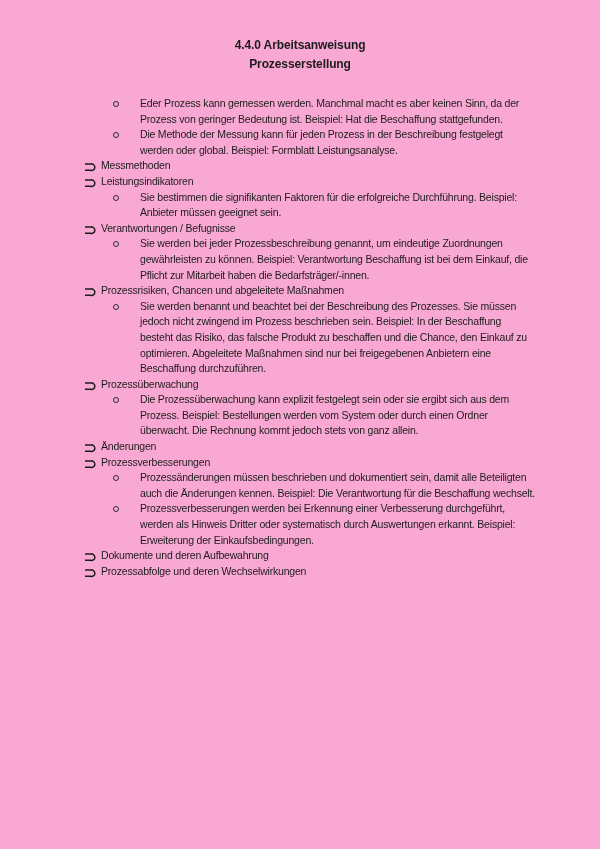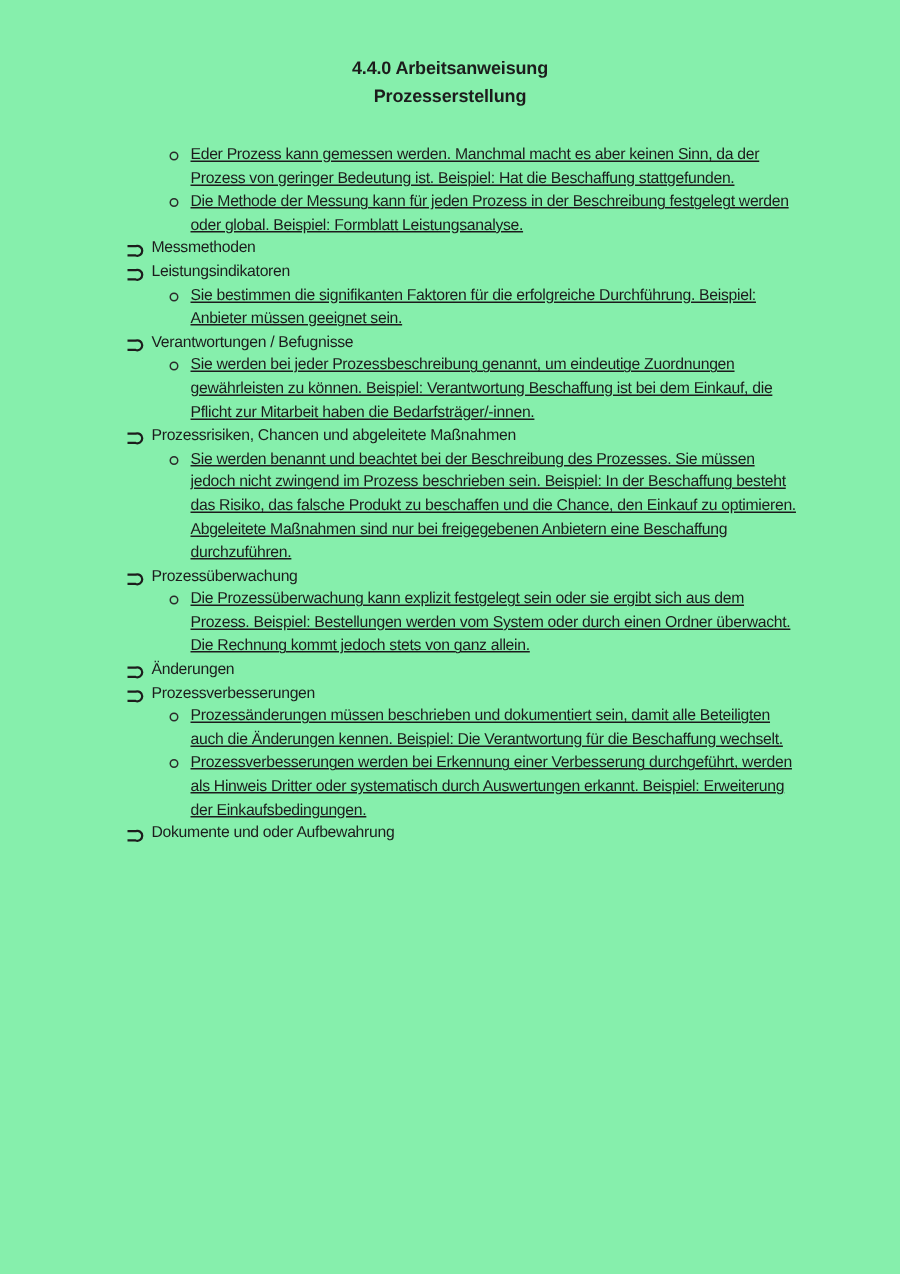--- a/index.html
+++ b/index.html
@@ -6,21 +6,21 @@
   html, body { background: #ffffff; }
   body {
     width: 600px; height: 849px;
     position: relative;
     font-family: "Liberation Sans", sans-serif;
     color: #1c1c1c;
     overflow: hidden;
   }
   .page {
     position: absolute; inset: 0;
-    background: #86efac;
+    background: #f9a8d4;
     padding-left: 32px;
   }
   .doc-title {
     position: absolute;
     top: 36px; left: 0; width: 100%;
     text-align: center;
     font-weight: bold;
     font-size: 12px;
     line-height: 19px;
     letter-spacing: -0.1px;
@@ -42,21 +42,21 @@
   }
   .l1 .b1 svg { display: block; }
   
   .l2 { padding-left: 26px; }
   .l2 .b2 {
     flex: 0 0 6px; width: 6px; height: 6px;
     border: 1.1px solid #2b2b2b;
     border-radius: 50%;
     margin: 5px 0 0 3px;
   }
-  .l2 .txt { margin-left: 8px; width: 406px; text-decoration: underline; }
+  .l2 .txt { margin-left: 21px; width: 406px; }
 </style>
 </head>
 <body>
 
 <div class="page">
   <header class="doc-title">
     <div>4.4.0 Arbeitsanweisung</div>
     <div>Prozesserstellung</div>
   </header>
   <main class="list">
@@ -162,19 +162,27 @@
     <span class="b2"></span>
     <span class="txt">Prozessverbesserungen werden bei Erkennung einer Verbesserung durchgeführt, werden als Hinweis Dritter oder systematisch durch Auswertungen erkannt. Beispiel: Erweiterung der Einkaufsbedingungen.</span>
   </div>
 
   <div class="li l1">
     <span class="b1">
       <svg width="13" height="11" viewBox="0 0 13 11" aria-hidden="true">
         <path d="M1 3.1 H6.4 A3.3 3.3 0 1 1 6.4 9.3 H1" fill="none" stroke="#1c1c1c" stroke-width="1.5"></path>
       </svg>
     </span>
-    <span class="txt">Dokumente und oder Aufbewahrung</span>
+    <span class="txt">Dokumente und deren Aufbewahrung</span>
   </div>
 
 
+  <div class="li l1">
+    <span class="b1">
+      <svg width="13" height="11" viewBox="0 0 13 11" aria-hidden="true">
+        <path d="M1 3.1 H6.4 A3.3 3.3 0 1 1 6.4 9.3 H1" fill="none" stroke="#1c1c1c" stroke-width="1.5"></path>
+      </svg>
+    </span>
+    <span class="txt">Prozessabfolge und deren Wechselwirkungen</span>
+  </div>
 
 </main>
 </div>
 
 </body></html>

